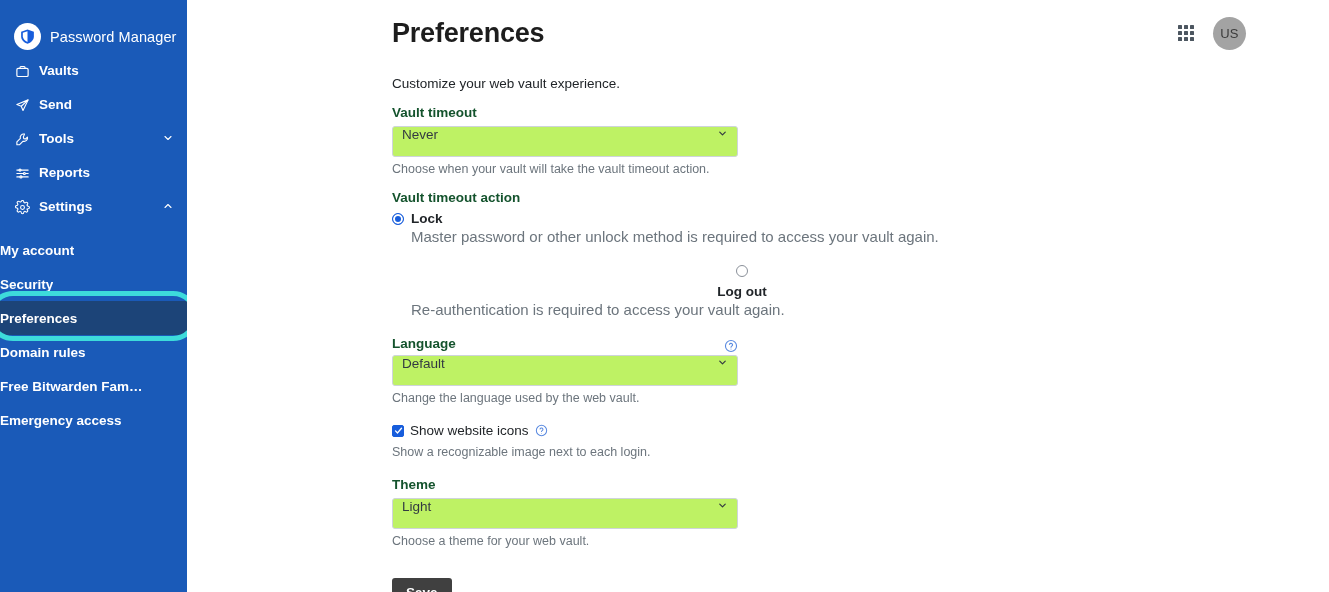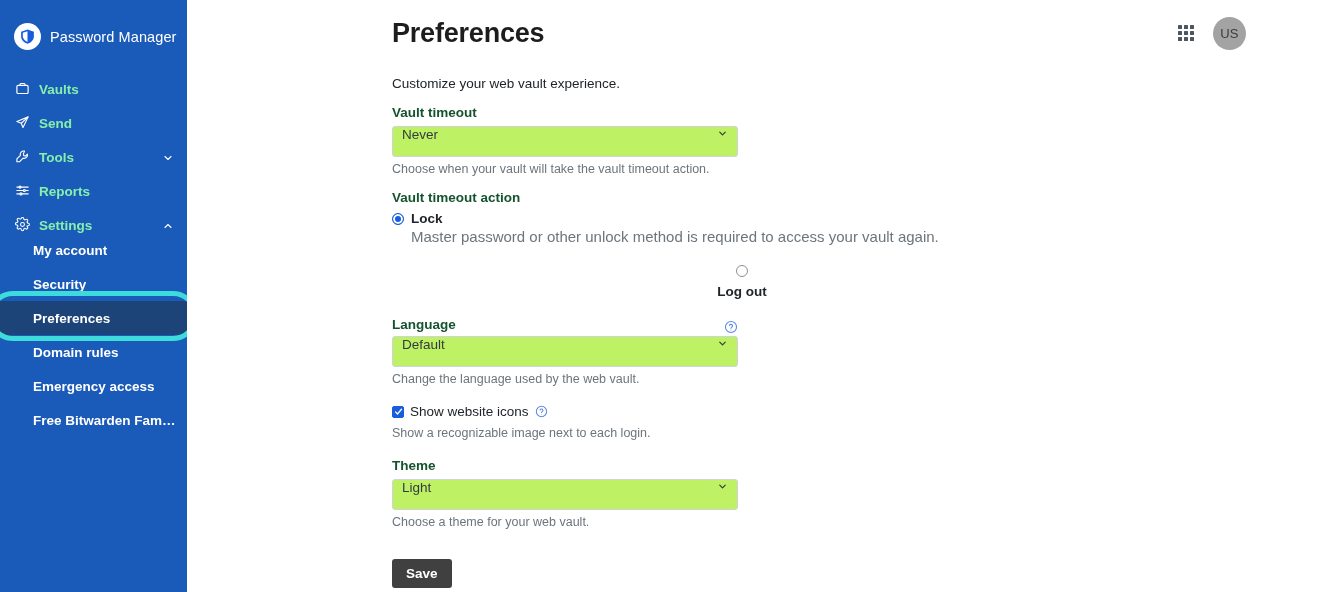--- a/index.html
+++ b/index.html
@@ -53,25 +53,25 @@
     font-size: 14.5px;
     font-weight: 400;
     letter-spacing: .1px;
     white-space: nowrap;
   }
 
   .nav { margin-top: 7px; }
 
   .nav-item {
     display: flex;
-    align-items: flex-end;
+    align-items: flex-start;
     height: 34px;
     padding-left: 14px;
     padding-right: 12px;
-    color: #86efac;
+    color: #ffffff;
     font-size: 13.5px;
     font-weight: bold;
     cursor: pointer;
     position: relative;
   }
   .nav-item .nav-icon {
     width: 17px;
     height: 17px;
     flex: 0 0 17px;
     margin-right: 8px;
@@ -83,21 +83,20 @@
   .nav-item .nav-chevron {
     width: 14px; height: 14px;
     display: flex; align-items: center; justify-content: center;
     flex: 0 0 14px;
   }
 
   .subnav-item {
     display: flex;
     align-items: center;
     height: 34px;
-    padding-left: 33px;
     color: #ffffff;
     font-size: 13.5px;
     font-weight: bold;
     cursor: pointer;
     white-space: nowrap;
     overflow: hidden;
     text-overflow: ellipsis;
   }
   .subnav-item.active { background: #1c4478; }
   .subnav-item .sub-label {
@@ -381,24 +380,24 @@
       <div class="subnav-item">
         <span class="sub-label">Security</span>
       </div>
       <div class="subnav-item active">
         <span class="sub-label">Preferences</span>
       </div>
       <div class="subnav-item">
         <span class="sub-label">Domain rules</span>
       </div>
       <div class="subnav-item">
+        <span class="sub-label">Free Bitwarden Famil…</span>
+      </div>
+      <div class="subnav-item">
         <span class="sub-label">Emergency access</span>
-      </div>
-      <div class="subnav-item">
-        <span class="sub-label">Free Bitwarden Famil…</span>
       </div>
 
     </div>
 
     <div class="highlight-ring"></div>
   </div>
 
   <div class="main">
 
     <div class="topbar">
@@ -447,20 +446,21 @@
         <div class="radio-row">
           <span class="radio checked"></span>
           <span class="radio-label">Lock</span>
         </div>
         <div class="radio-desc">Master password or other unlock method is required to access your vault again.</div>
 
         <div class="radio-row" style="margin-top:20px;flex-direction:column;">
           <span class="radio"></span>
           <span class="radio-label">Log out</span>
         </div>
+        <div class="radio-desc">Re-authentication is required to access your vault again.</div>
       </div>
 
       
       <div class="block" style="margin-top:18px;">
         <div class="label-with-help">
           <label class="field-label" style="margin-bottom:4px;">Language</label>
           <span class="help-icon">
             <svg width="14" height="14" viewBox="0 0 24 24" fill="none" stroke="#5a8ae0" stroke-width="1.9">
               <circle cx="12" cy="12" r="9.5"></circle>
               <path d="M9.3 9.2 a2.8 2.8 0 0 1 5.4.9 c0 1.9-2.7 2.4-2.7 3.9" stroke-linecap="round"></path>

